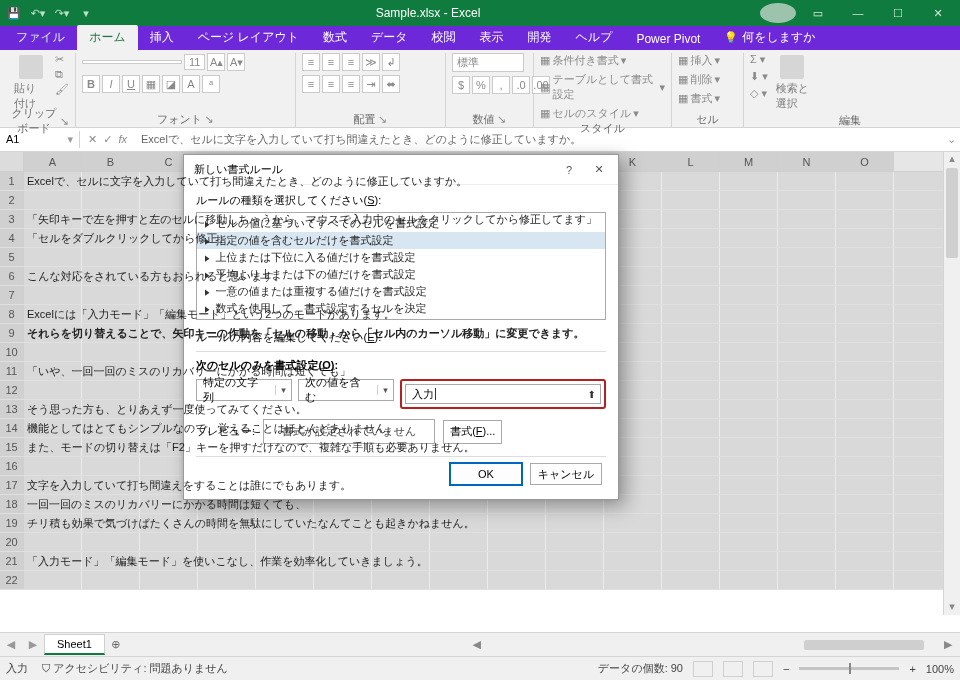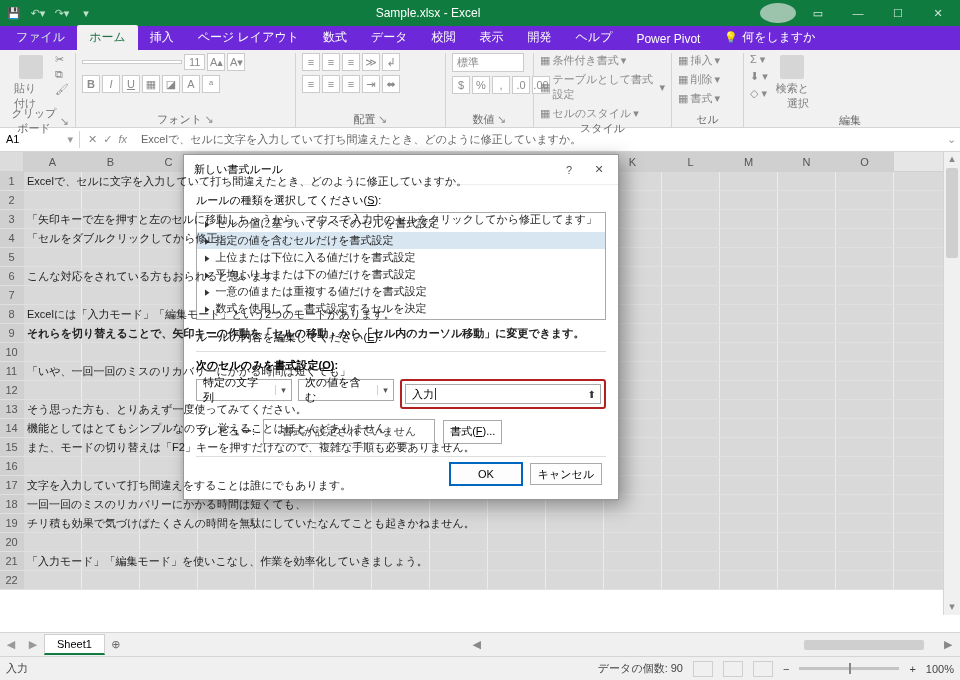--- a/index.html
+++ b/index.html
@@ -250,21 +250,21 @@
   </div>
   <div class="ribbon-group" style="flex:1;border-right:none">
     <div class="content">
       <div class="stack" style="gap:4px">
           <span>Σ ▾</span>
           <span>⬇ ▾</span>
           <span>◇ ▾</span>
         </div>
       <div class="big-btn">
           <div class="ico"></div>
-          <span style="white-space:pre;text-align:right">検索と
+          <span style="white-space:pre;text-align:left">検索と
 選択</span>
         </div>
     </div>
     <div class="label">
         <span>編集</span>
       </div>
   </div>
 </div>
 
 <div class="formula-row">
@@ -742,20 +742,21 @@
   <div class="add">⊕</div>
   <div class="scroll-area">
     <div style="margin-left:auto;width:16px;color:#888">◀</div>
     <div class="h-thumb"></div>
     <div style="width:16px;color:#888">▶</div>
   </div>
 </div>
 
 <div class="statusbar">
   <span>入力</span>
+  <span>⛉ <span>アクセシビリティ: 問題ありません</span></span>
   <div class="right">
     <span>データの個数: 90</span>
     <div class="vbtn"></div>
     <div class="vbtn"></div>
     <div class="vbtn"></div>
     <span>−</span>
     <div class="zoom-track"></div>
     <span>+</span>
     <span>100%</span>
   </div>

